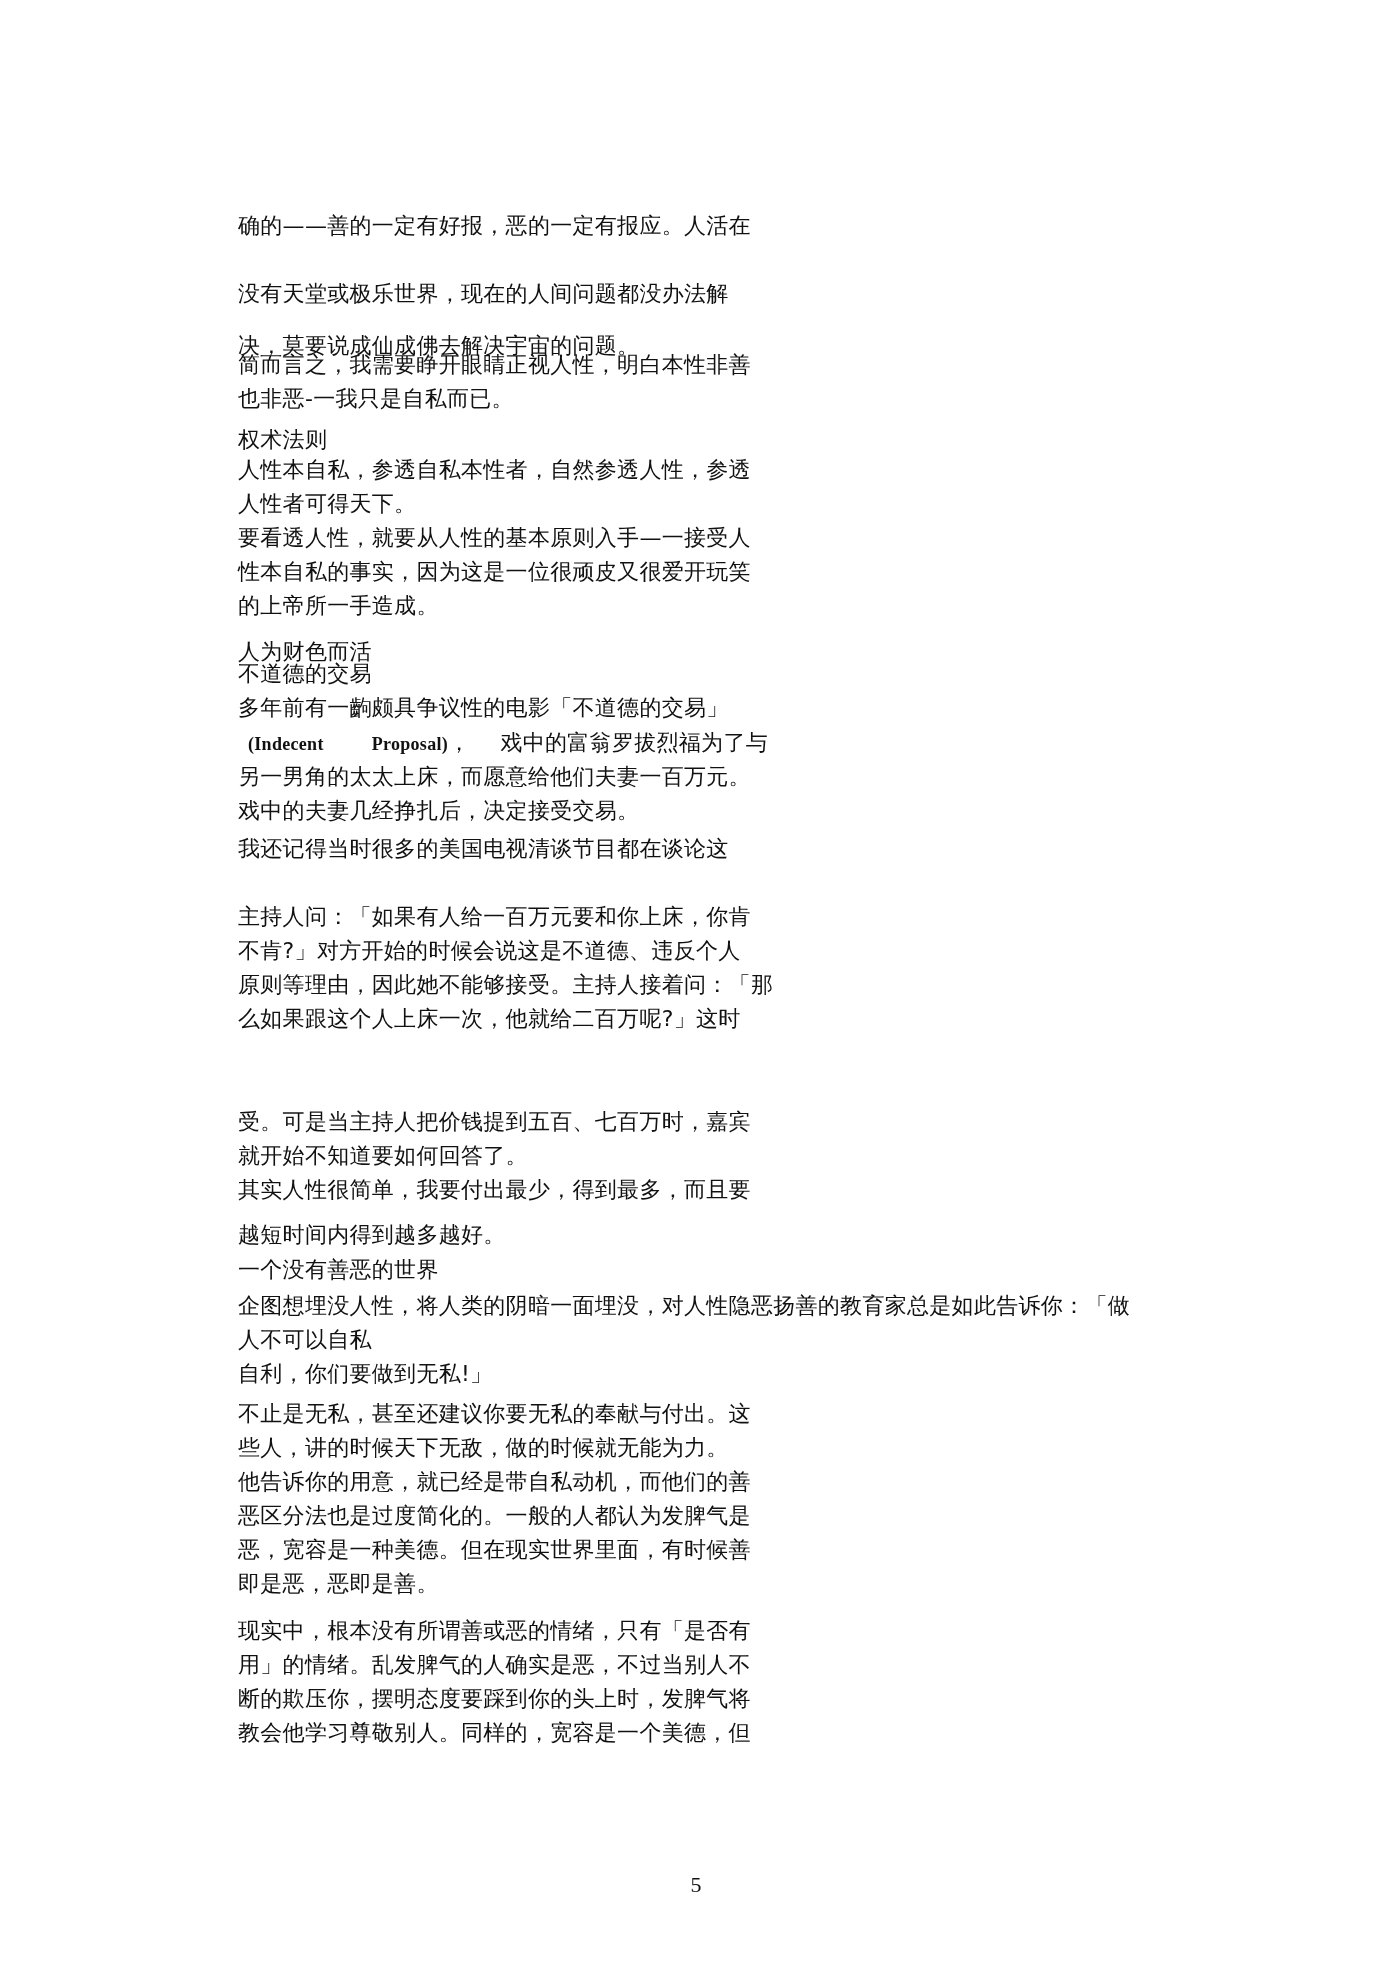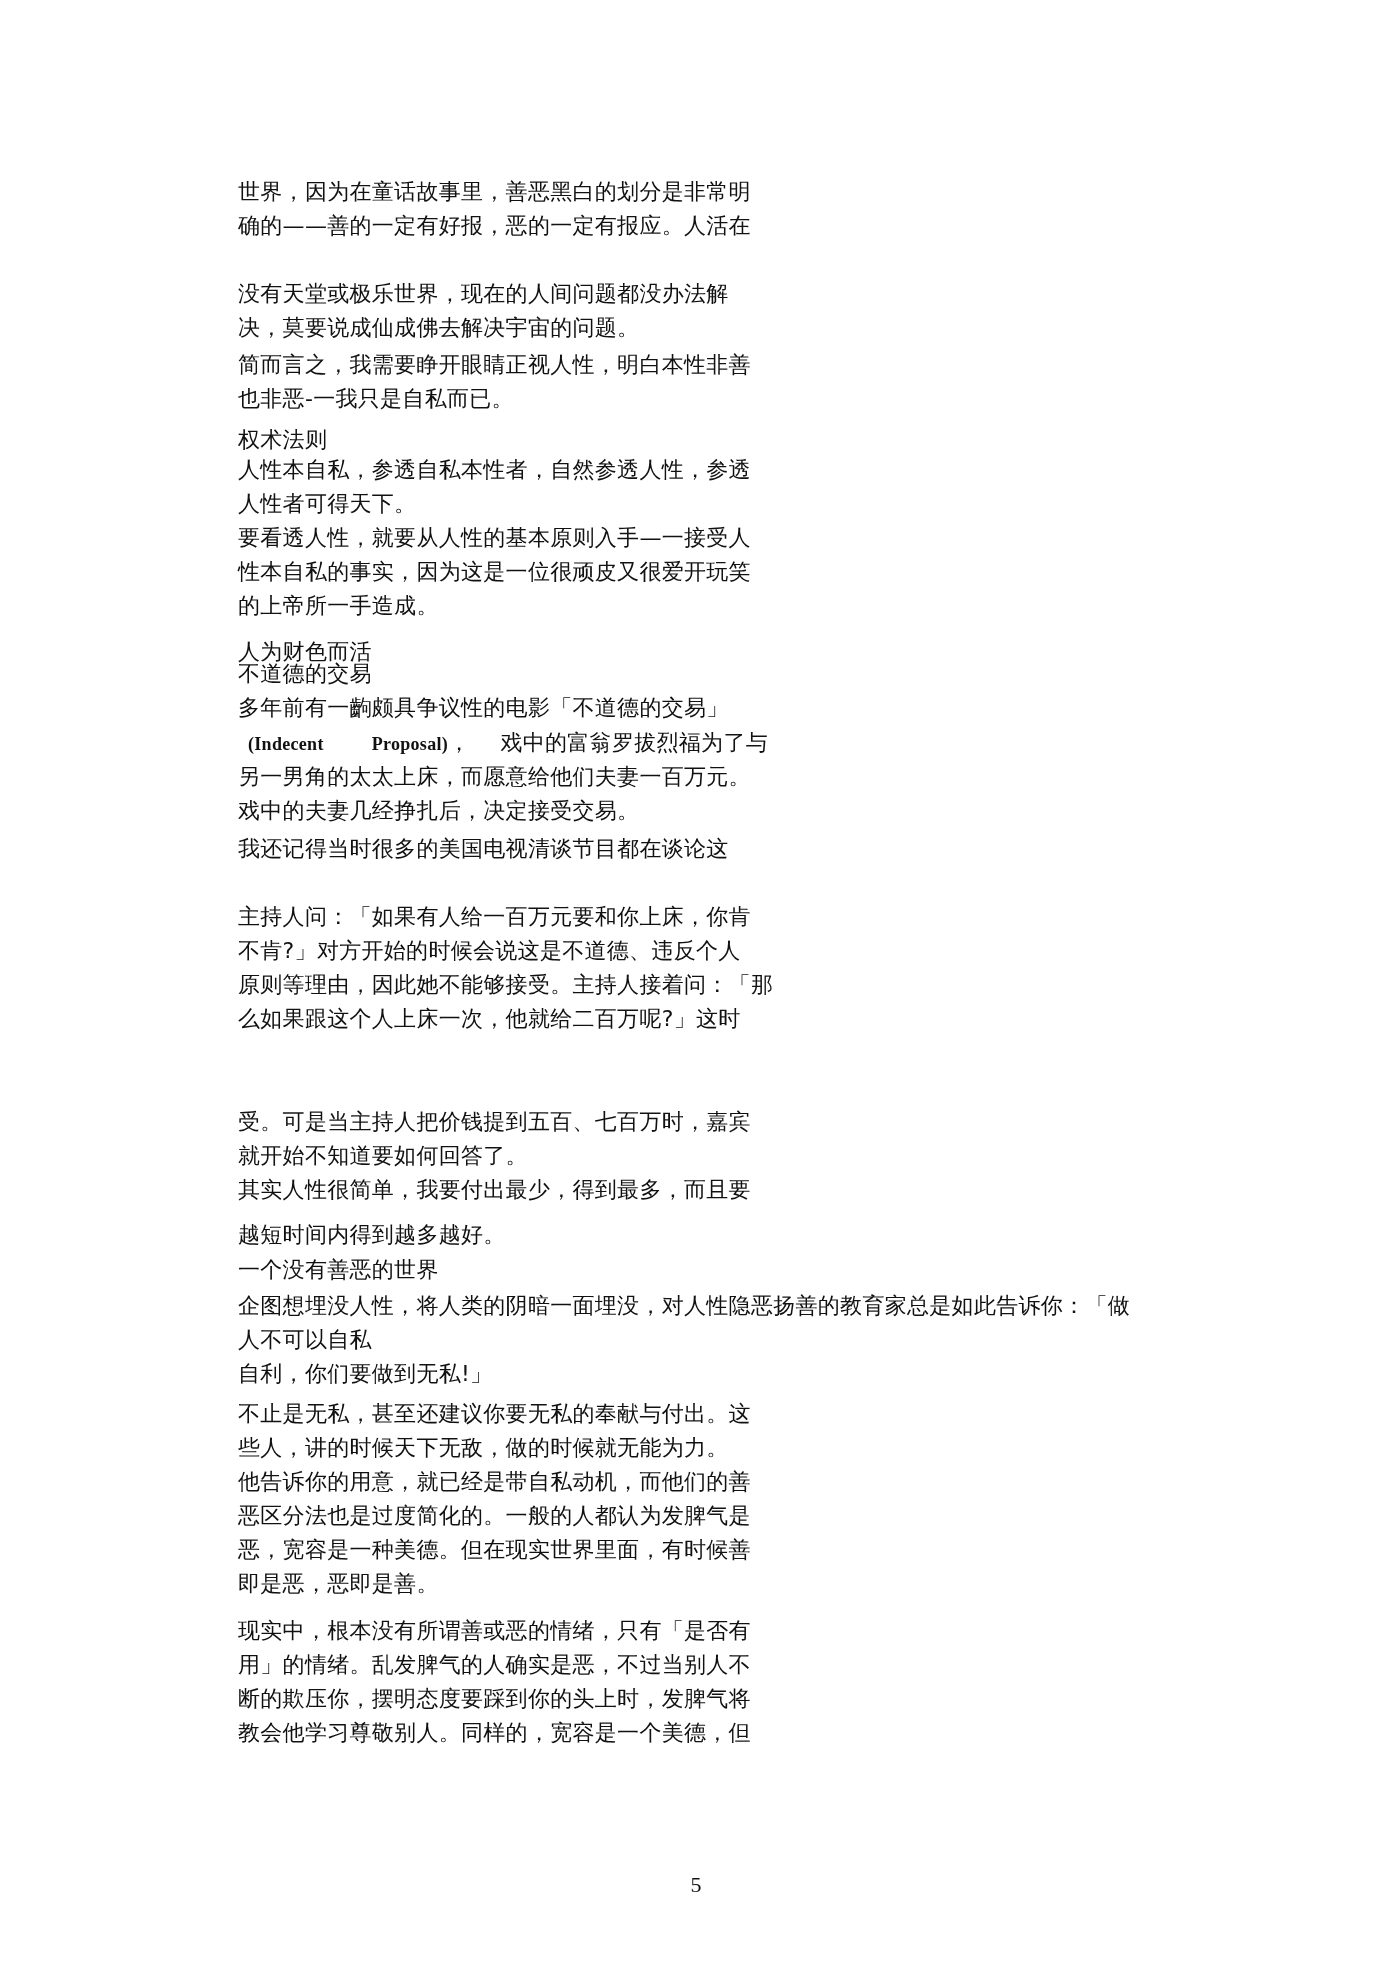--- a/index.html
+++ b/index.html
@@ -29,24 +29,23 @@
     font-family: "Liberation Serif", "DejaVu Serif", serif;
     font-size: 22px;
     color: #111;
   }
 </style>
 </head>
 <body>
 
 <div class="page">
 
-  <div class="line" style="top:178px">世界，因为在童话故事里，善恶黑白的划分是非常明</div>
   <div class="line" style="top:212px">确的——善的一定有好报，恶的一定有报应。人活在</div>
   <div class="line" style="top:280px">没有天堂或极乐世界，现在的人间问题都没办法解</div>
-  <div class="line" style="top:314px">决，莫要说成仙成佛去解决宇宙的问题。</div>
+  <div class="line" style="top:332px">决，莫要说成仙成佛去解决宇宙的问题。</div>
 
   <div class="line" style="top:351px">简而言之，我需要睁开眼睛正视人性，明白本性非善</div>
   <div class="line" style="top:385px">也非恶-一我只是自私而已。</div>
   <div class="line" style="top:426px">权术法则</div>
 
   <div class="line" style="top:456px">人性本自私，参透自私本性者，自然参透人性，参透</div>
   <div class="line" style="top:490px">人性者可得天下。</div>
   <div class="line" style="top:524px">要看透人性，就要从人性的基本原则入手—一接受人</div>
   <div class="line" style="top:558px">性本自私的事实，因为这是一位很顽皮又很爱开玩笑</div>
   <div class="line" style="top:592px">的上帝所一手造成。</div>

